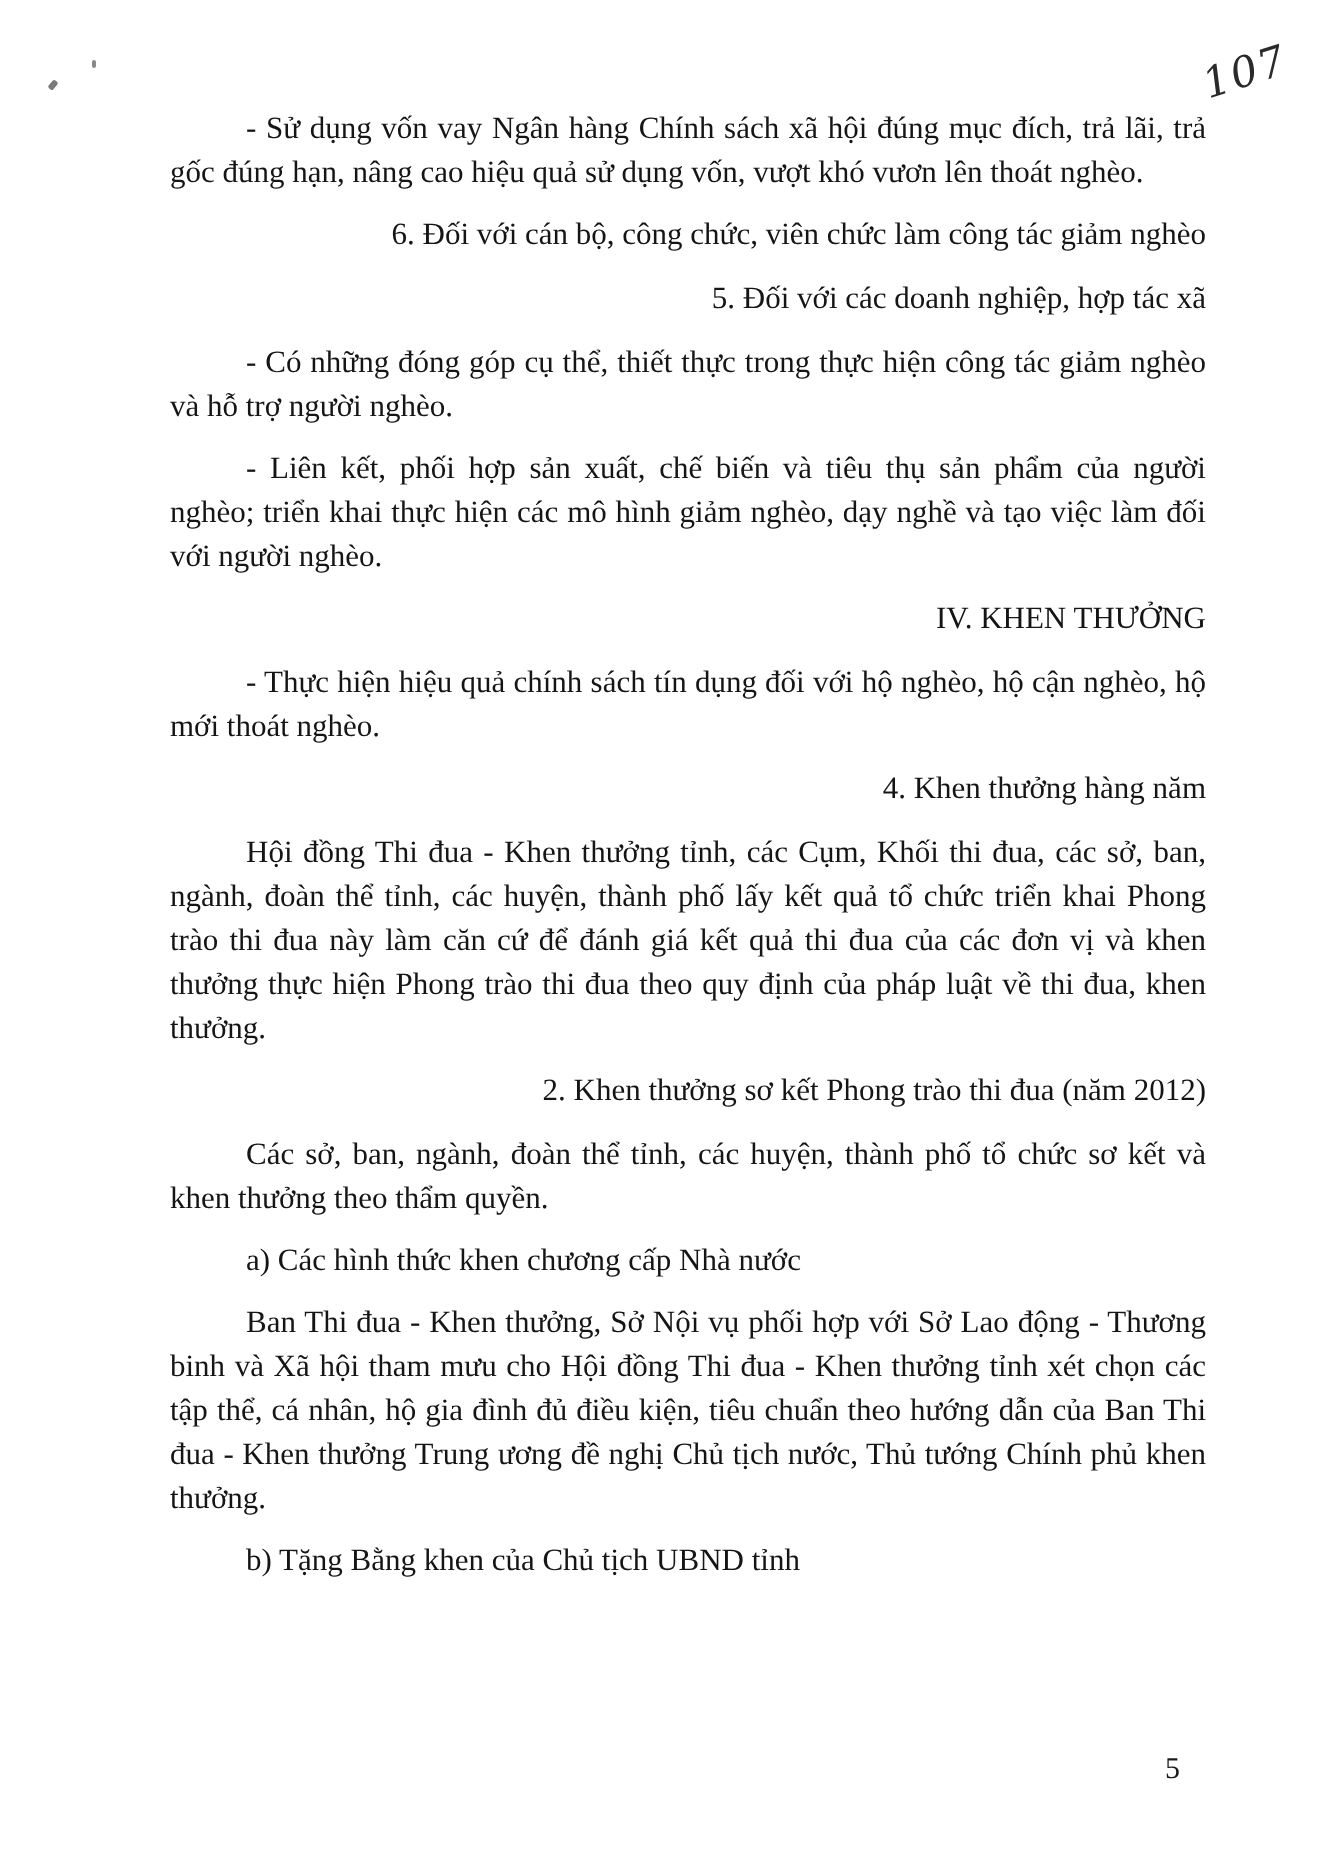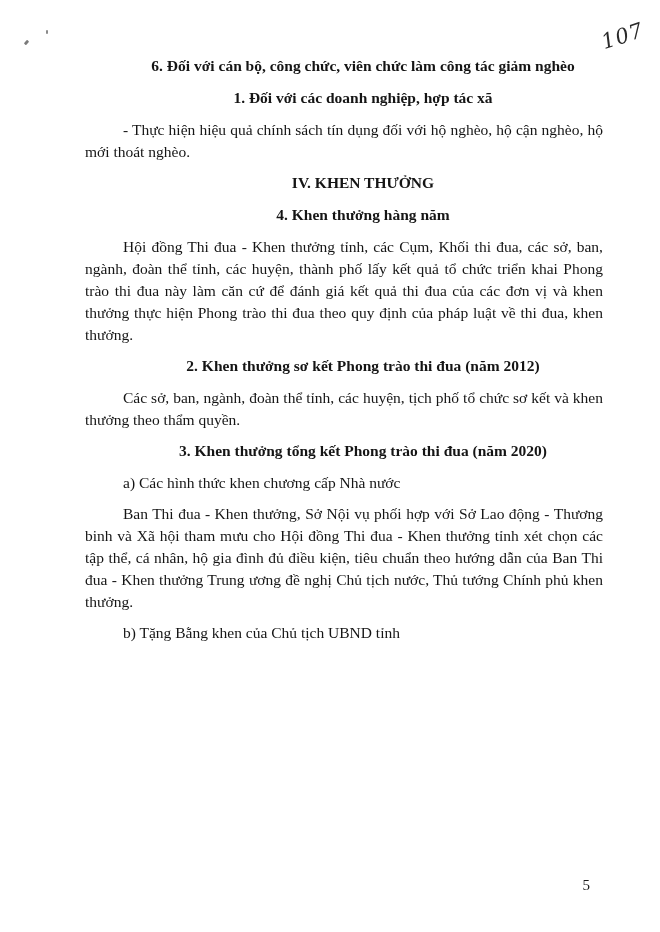--- a/index.html
+++ b/index.html
@@ -53,22 +53,22 @@
     width: 518px;
     font-size: 15.5px;
     line-height: 22px;
   }
   .para {
     margin: 0 0 9px 0;
     text-align: justify;
     text-indent: 38px;
   }
   .heading {
-    font-weight: bold;
-    text-align: center;
+    font-weight: normal;
+    text-align: right;
     margin-top: 1px;
     margin-bottom: 10px;
   }
   .footer-page-num {
     position: absolute;
     right: 70px;
     bottom: 38px;
     font-size: 15px;
     color: #1a1a1a;
   }
@@ -77,29 +77,31 @@
 <body>
 
 <div class="page">
 
   <span class="scan-speck-1"></span>
   <span class="scan-speck-2"></span>
 
   <div class="handwritten-num">107</div>
 
   <div class="content">
+    <p class="para">- Sử dụng vốn vay Ngân hàng Chính sách xã hội đúng mục đích, trả lãi, trả gốc đúng hạn, nâng cao hiệu quả sử dụng vốn, vượt khó vươn lên thoát nghèo.</p>
     <p class="para heading">6. Đối với cán bộ, công chức, viên chức làm công tác giảm nghèo</p>
-    <p class="para heading">1. Đối với các doanh nghiệp, hợp tác xã</p>
+    <p class="para heading">5. Đối với các doanh nghiệp, hợp tác xã</p>
+    <p class="para">- Có những đóng góp cụ thể, thiết thực trong thực hiện công tác giảm nghèo và hỗ trợ người nghèo.</p>
+    <p class="para">- Liên kết, phối hợp sản xuất, chế biến và tiêu thụ sản phẩm của người nghèo; triển khai thực hiện các mô hình giảm nghèo, dạy nghề và tạo việc làm đối với người nghèo.</p>
+    <p class="para heading">IV. KHEN THƯỞNG</p>
     <p class="para">- Thực hiện hiệu quả chính sách tín dụng đối với hộ nghèo, hộ cận nghèo, hộ mới thoát nghèo.</p>
-    <p class="para heading">IV. KHEN THƯỞNG</p>
     <p class="para heading">4. Khen thưởng hàng năm</p>
     <p class="para">Hội đồng Thi đua - Khen thưởng tỉnh, các Cụm, Khối thi đua, các sở, ban, ngành, đoàn thể tỉnh, các huyện, thành phố lấy kết quả tổ chức triển khai Phong trào thi đua này làm căn cứ để đánh giá kết quả thi đua của các đơn vị và khen thưởng thực hiện Phong trào thi đua theo quy định của pháp luật về thi đua, khen thưởng.</p>
     <p class="para heading">2. Khen thưởng sơ kết Phong trào thi đua (năm 2012)</p>
-    <p class="para">Các sở, ban, ngành, đoàn thể tỉnh, các huyện, tịch phố tổ chức sơ kết và khen thưởng theo thẩm quyền.</p>
-    <p class="para heading">3. Khen thưởng tổng kết Phong trào thi đua (năm 2020)</p>
+    <p class="para">Các sở, ban, ngành, đoàn thể tỉnh, các huyện, thành phố tổ chức sơ kết và khen thưởng theo thẩm quyền.</p>
     <p class="para">a) Các hình thức khen chương cấp Nhà nước</p>
     <p class="para">Ban Thi đua - Khen thưởng, Sở Nội vụ phối hợp với Sở Lao động - Thương binh và Xã hội tham mưu cho Hội đồng Thi đua - Khen thưởng tỉnh xét chọn các tập thể, cá nhân, hộ gia đình đủ điều kiện, tiêu chuẩn theo hướng dẫn của Ban Thi đua - Khen thưởng Trung ương đề nghị Chủ tịch nước, Thủ tướng Chính phủ khen thưởng.</p>
     <p class="para">b) Tặng Bằng khen của Chủ tịch UBND tỉnh</p>
   </div>
 
   <div class="footer-page-num">5</div>
 
 </div>
 
 </body></html>

